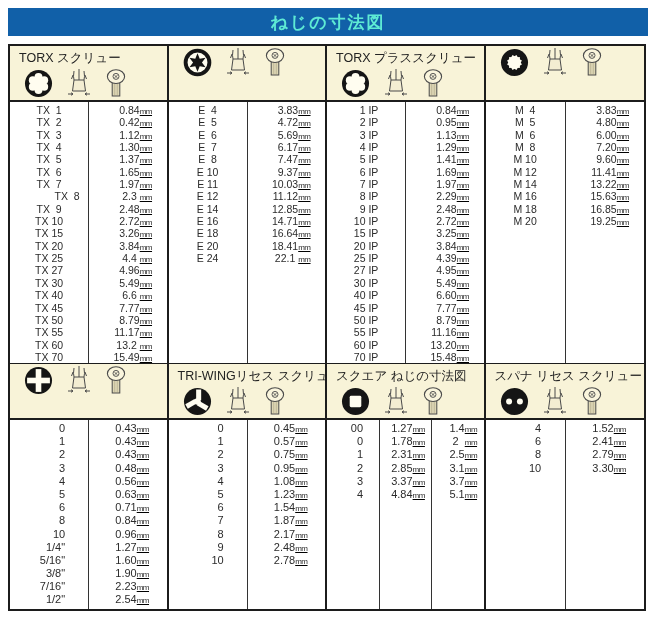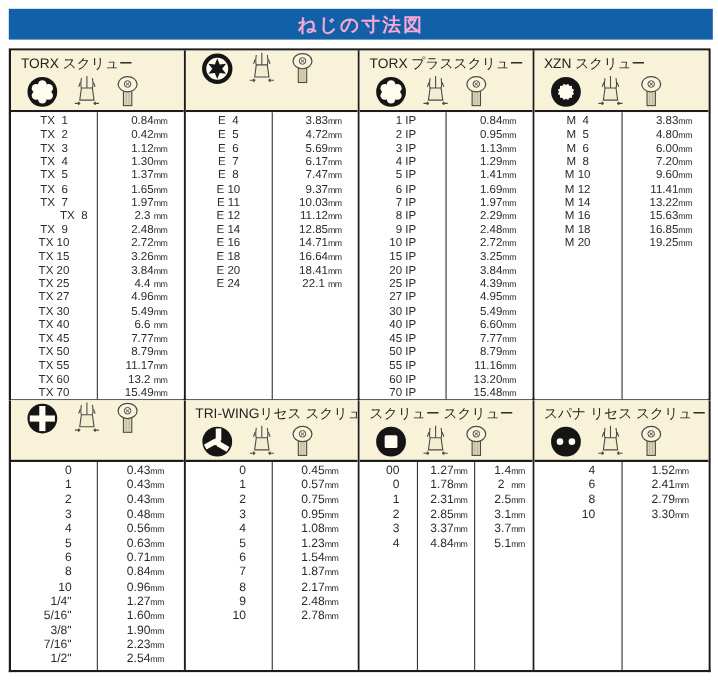--- a/index.html
+++ b/index.html
@@ -4,35 +4,35 @@
 <style>
   html,body{margin:0;padding:0;}
   body{
     width:653px;height:624px;background:#ffffff;overflow:hidden;
     font-family:"Liberation Sans","DejaVu Sans",sans-serif;
     -webkit-font-smoothing:antialiased;
   }
   .page{position:relative;width:653px;height:624px;}
   .titlebar{
     position:absolute;left:8px;top:8px;width:640px;height:28px;
-    background:#1160a8;color:#f9a8d4;font-size:17px;font-weight:bold;
+    background:#1160a8;color:#5eead4;font-size:17px;font-weight:bold;
     display:flex;align-items:center;justify-content:center;letter-spacing:2px;
   }
   .tablewrap{position:absolute;left:8px;top:44px;width:638px;}
   .trow{display:grid;grid-template-columns:repeat(4,1fr);border:2px solid #1c1c1c;background:#fff;}
   .trow.top{height:316px;}
   .trow.bottom{border-top:none;height:245px;}
   .panel{border-right:2px solid #1c1c1c;display:flex;flex-direction:column;min-width:0;}
   .panel:last-child{border-right:none;}
   .phead{background:#f8f3d8;border-bottom:2px solid #1c1c1c;height:54px;flex:0 0 auto;}
   .ptitle{font-size:12.5px;color:#222;padding:4px 4px 0 9px;white-space:nowrap;overflow:hidden;}
   .icons{display:flex;align-items:center;gap:14px;padding-left:14px;height:32px;}
   .pbody{display:flex;flex:1 1 auto;min-height:0;background:#fff;}
   .bcol{box-sizing:border-box;padding-top:2px;min-width:0;}
-  .bcol + .bcol{border-left:1.4px solid #333;}
+  .bcol + .bcol{border-left:1.4px solid #333;text-decoration:underline;}
   .c2 .bcol{width:50%;}
   .c3 .bcol{width:33.33%;}
   .r{text-align:center;color:#2b2b2b;white-space:pre;overflow:hidden;}
   .top .r{height:12.35px;line-height:12.5px;font-size:10.5px;}
   .bottom .r{height:13.2px;line-height:13.3px;font-size:11px;}
   .num{display:inline-block;text-align:right;white-space:pre;}
   .top .num{min-width:36px;}
   .bottom .num{min-width:30px;}
   .bottom .c3 .num{min-width:26px;}
   .unit{font-size:8px;letter-spacing:-0.5px;}
@@ -279,21 +279,20 @@
               <div class="r"><span class="num">7.77</span><span class="unit">mm</span></div>
               <div class="r"><span class="num">8.79</span><span class="unit">mm</span></div>
               <div class="r"><span class="num">11.16</span><span class="unit">mm</span></div>
               <div class="r"><span class="num">13.20</span><span class="unit">mm</span></div>
               <div class="r"><span class="num">15.48</span><span class="unit">mm</span></div>
             </div>
           </div>
         </div>
         <div class="panel">
           <div class="phead">
-            <div class="ptitle">XZN スクリュー</div>
             <div class="icons">
               <span>
                 <svg width="29" height="29" viewBox="-15 -15 30 30">
                   <circle r="14" fill="#151515"></circle>
                   <g fill="#fffdf0">
                     <rect x="-5.6" y="-5.6" width="11.2" height="11.2" transform="rotate(0)"></rect>
                     <rect x="-5.6" y="-5.6" width="11.2" height="11.2" transform="rotate(30)"></rect>
                     <rect x="-5.6" y="-5.6" width="11.2" height="11.2" transform="rotate(60)"></rect>
                   </g>
                 </svg>
@@ -473,21 +472,21 @@
               <div class="r"><span class="num">1.54</span><span class="unit">mm</span></div>
               <div class="r"><span class="num">1.87</span><span class="unit">mm</span></div>
               <div class="r"><span class="num">2.17</span><span class="unit">mm</span></div>
               <div class="r"><span class="num">2.48</span><span class="unit">mm</span></div>
               <div class="r"><span class="num">2.78</span><span class="unit">mm</span></div>
             </div>
           </div>
         </div>
         <div class="panel">
           <div class="phead">
-            <div class="ptitle">スクリュー スクリュー</div>
+            <div class="ptitle">スクエア ねじの寸法図</div>
             <div class="icons">
               <span>
                 <svg width="29" height="29" viewBox="-15 -15 30 30">
                   <circle r="14" fill="#151515"></circle>
                   <rect x="-6" y="-6" width="12" height="12" rx="1.5" fill="#fffdf0"></rect>
                 </svg>
               </span>
               <span>
                 <svg width="24" height="30" viewBox="0 0 24 30" fill="none" stroke="#4a4a4a" stroke-width="1">
                   <path d="M7,3 q-1,6 0,9 M17,3 q1,6 0,9 M12,1 v11"></path>

